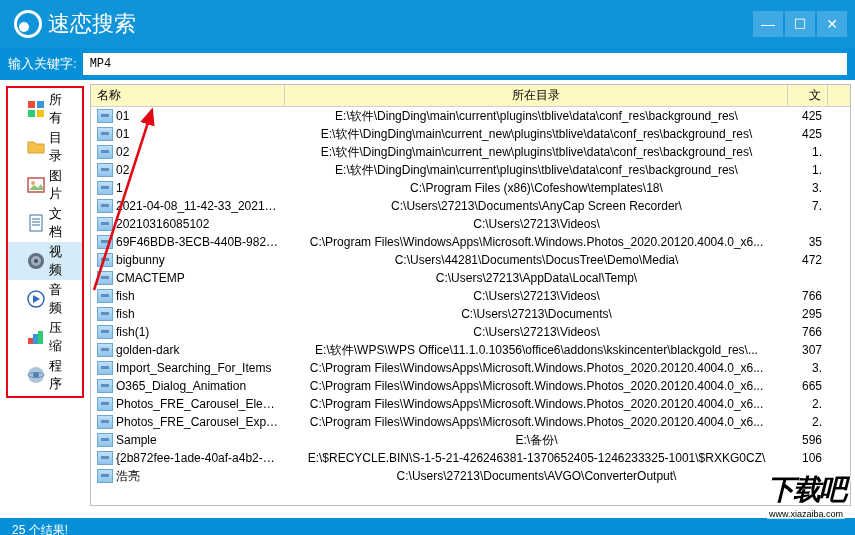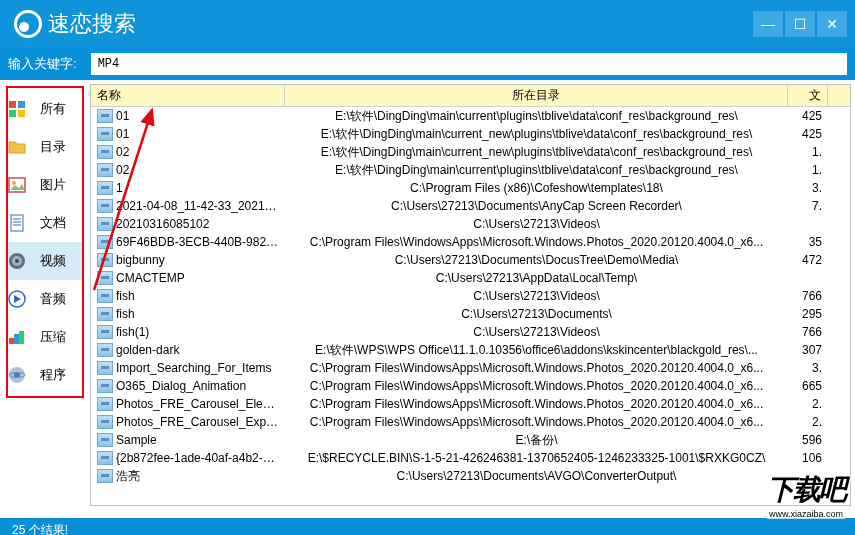--- a/index.html
+++ b/index.html
@@ -6,27 +6,27 @@
 body { width: 855px; height: 535px; overflow: hidden; background: #fff; position: relative; }
 
 .titlebar { height: 48px; background: #0f93d9; display: flex; align-items: center; padding: 0 8px; }
 .logo-circle { width: 28px; height: 28px; border: 3px solid #fff; border-radius: 50%; margin: 0 6px; position: relative; }
 .logo-circle::after { content: ''; position: absolute; width: 10px; height: 10px; background: #fff; border-radius: 50%; top: 9px; left: 2px; }
 .app-title { color: #fff; font-size: 22px; font-weight: normal; }
 .win-controls { margin-left: auto; display: flex; gap: 2px; }
 .win-btn { width: 30px; height: 26px; background: #3fa9e4; color: #fff; display: flex; align-items: center; justify-content: center; font-size: 14px; cursor: pointer; }
 
 .searchbar { height: 32px; background: #078fd7; display: flex; align-items: center; padding: 0 8px; }
-.search-label { color: #fff; font-size: 13px; margin-right: 14px; }
+.search-label { color: #fff; font-size: 13px; margin-right: 6px; }
 .search-input { flex: 1; height: 22px; padding: 0 6px; font-size: 12px; border: 1px solid #fff; outline: none; font-family: "Courier New", monospace; }
 
 .main { display: flex; height: 430px; }
 .sidebar { width: 90px; padding: 6px; }
 .sidebar-box { border: 2px solid #e30613; padding: 2px 0; }
-.sidebar-item { height: 38px; display: flex; align-items: center; padding: 0 0; font-size: 13px; cursor: pointer; gap: 14px; }
+.sidebar-item { height: 38px; display: flex; align-items: center; padding: 0 19px; font-size: 13px; cursor: pointer; gap: 4px; }
 .sidebar-item.selected { background: #d6ebf8; }
 .sb-icon { width: 18px; height: 18px; display: inline-flex; align-items: center; justify-content: center; }
 
 .content { flex: 1; border: 1px solid #bfbfbf; margin: 4px 4px 4px 0; overflow: hidden; position: relative; }
 .table-header { display: flex; background: #fef9c3; border-bottom: 1px solid #d0d0d0; height: 22px; position: sticky; top: 0; z-index: 2; }
 .th { padding: 2px 6px; font-size: 12px; border-right: 1px solid #d0d0d0; white-space: nowrap; overflow: hidden; }
 .col-name { width: 194px; }
 .col-dir { width: 503px; text-align: center; }
 .col-size { width: 40px; text-align: right; }
 
@@ -189,21 +189,21 @@
           <div class="cell col-dir">C:\Users\27213\Videos\</div>
           <div class="cell col-size"></div>
         </div>
         <div class="row">
           <div class="cell col-name"><span class="file-icon"></span>69F46BDB-3ECB-440B-9821-...</div>
           <div class="cell col-dir">C:\Program Files\WindowsApps\Microsoft.Windows.Photos_2020.20120.4004.0_x6...</div>
           <div class="cell col-size">35</div>
         </div>
         <div class="row">
           <div class="cell col-name"><span class="file-icon"></span>bigbunny</div>
-          <div class="cell col-dir">C:\Users\27213\Documents\DocusTree\Demo\Media\</div>
+          <div class="cell col-dir">C:\Users\44281\Documents\DocusTree\Demo\Media\</div>
           <div class="cell col-size">472</div>
         </div>
         <div class="row">
           <div class="cell col-name"><span class="file-icon"></span>CMACTEMP</div>
           <div class="cell col-dir">C:\Users\27213\AppData\Local\Temp\</div>
           <div class="cell col-size"></div>
         </div>
         <div class="row">
           <div class="cell col-name"><span class="file-icon"></span>fish</div>
           <div class="cell col-dir">C:\Users\27213\Videos\</div>

